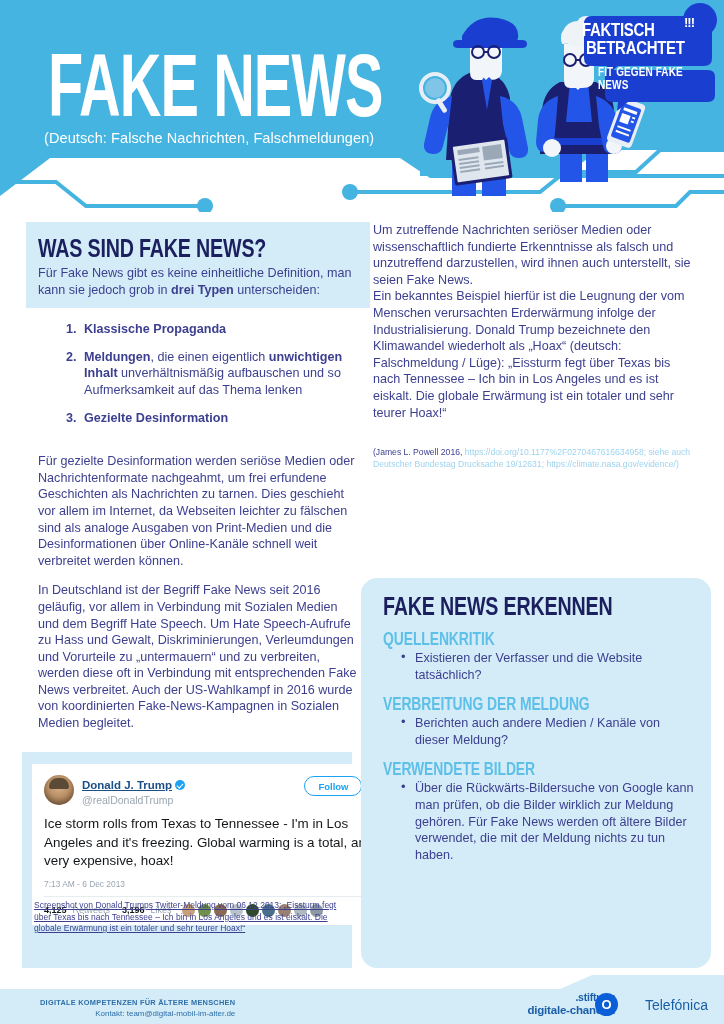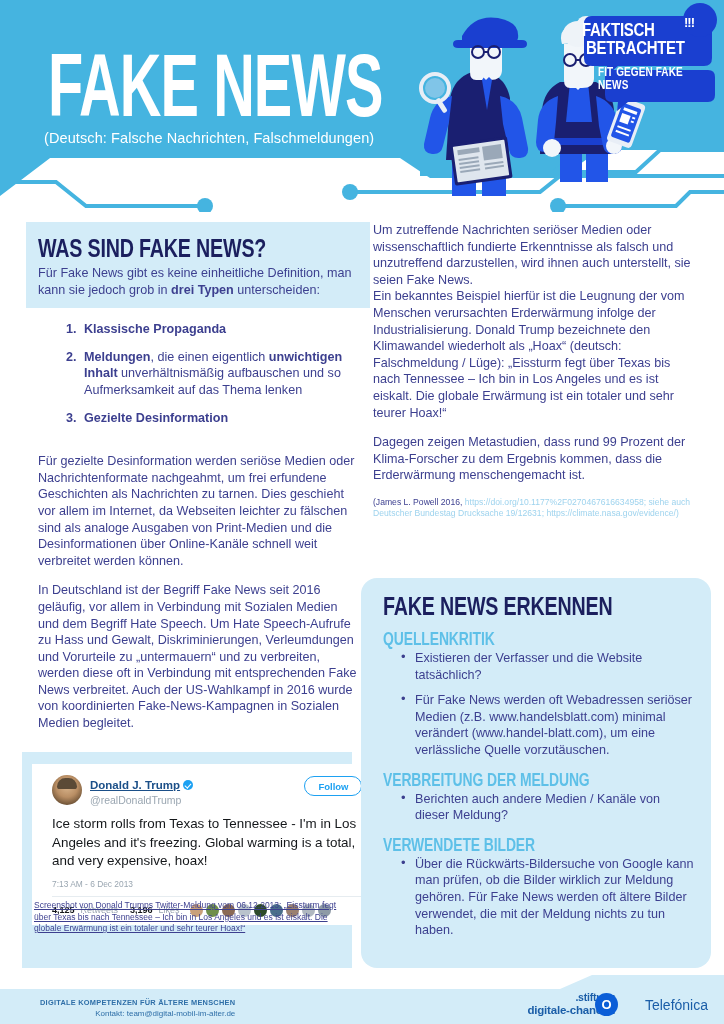--- a/index.html
+++ b/index.html
@@ -225,21 +225,21 @@
     width: 330px;
     height: 216px;
     background: #d3ecf8;
   }
   .tweet-card {
     position: absolute;
     left: 32px;
     top: 764px;
     width: 356px;
     background: #ffffff;
-    padding: 11px 12px 8px 20px;
+    padding: 11px 12px 8px 12px;
   }
   .tw-head { display: flex; align-items: flex-start; }
   .tw-avatar {
     width: 30px; height: 30px;
     border-radius: 50%;
     background: radial-gradient(circle at 50% 38%, #d8b48c 0%, #b98e64 45%, #6d5236 78%, #3f3224 100%);
     flex: 0 0 30px;
     margin-right: 8px;
     overflow: hidden;
     position: relative;
@@ -576,32 +576,30 @@
       </span>
     </div>
   </div>
 
   <div class="tw-caption">Screenshot von Donald Trumps Twitter-Meldung vom 06.12.2013: „Eissturm fegt über Texas bis nach Tennessee – Ich bin in Los Angeles und es ist eiskalt. Die globale Erwärmung ist ein totaler und sehr teurer Hoax!“</div>
 
   <div class="col-right">
     <p class="body">Um zutreffende Nachrichten seriöser Medien oder wissenschaftlich fundierte Erkenntnisse als falsch und unzutreffend darzustellen, wird ihnen auch unterstellt, sie seien Fake News.</p>
     <p class="body">Ein bekanntes Beispiel hierfür ist die Leugnung der vom Menschen verursachten Erderwärmung infolge der Industrialisierung. Donald Trump bezeichnete den Klimawandel wiederholt als „Hoax“ (deutsch: Falschmeldung / Lüge): „Eissturm fegt über Texas bis nach Tennessee – Ich bin in Los Angeles und es ist eiskalt. Die globale Erwärmung ist ein totaler und sehr teurer Hoax!“</p>
     <div class="para-gap"></div>
-    <p class="body">Dagegen zeigen Metastudien, dass rund 99 Prozent der Klima-Forscher zu dem Ergebnis kommen, dass die Erderwärmung menschengemacht ist.</p>
     <p class="cite"><span>(James L. Powell 2016, </span><span class="lnk">https://doi.org/10.1177%2F0270467616634958;</span><span class="lnk"> siehe auch Deutscher Bundestag Drucksache 19/12631; </span><span class="lnk">https://climate.nasa.gov/evidence/)</span></p>
   </div>
 
   <div class="erkennen">
     <div class="erkennen-inner">
       <div class="h2" style="margin-bottom:14px">FAKE NEWS ERKENNEN</div>
 
       <div class="h3">QUELLENKRITIK</div>
       <ul class="checks">
         <li>Existieren der Verfasser und die Website tatsächlich?</li>
-        <li>Für Fake News werden oft Webadressen seriöser Medien (z.B. www.handelsblatt.com) minimal verändert (www.handel-blatt.com), um eine verlässliche Quelle vorzutäuschen.</li>
       </ul>
 
       <div class="h3" style="margin-top:10px">VERBREITUNG DER MELDUNG</div>
       <ul class="checks">
         <li>Berichten auch andere Medien / Kanäle von dieser Meldung?</li>
       </ul>
 
       <div class="h3" style="margin-top:10px">VERWENDETE BILDER</div>
       <ul class="checks">
         <li>Über die Rückwärts-Bildersuche von Google kann man prüfen, ob die Bilder wirklich zur Meldung gehören. Für Fake News werden oft ältere Bilder verwendet, die mit der Meldung nichts zu tun haben.</li>

